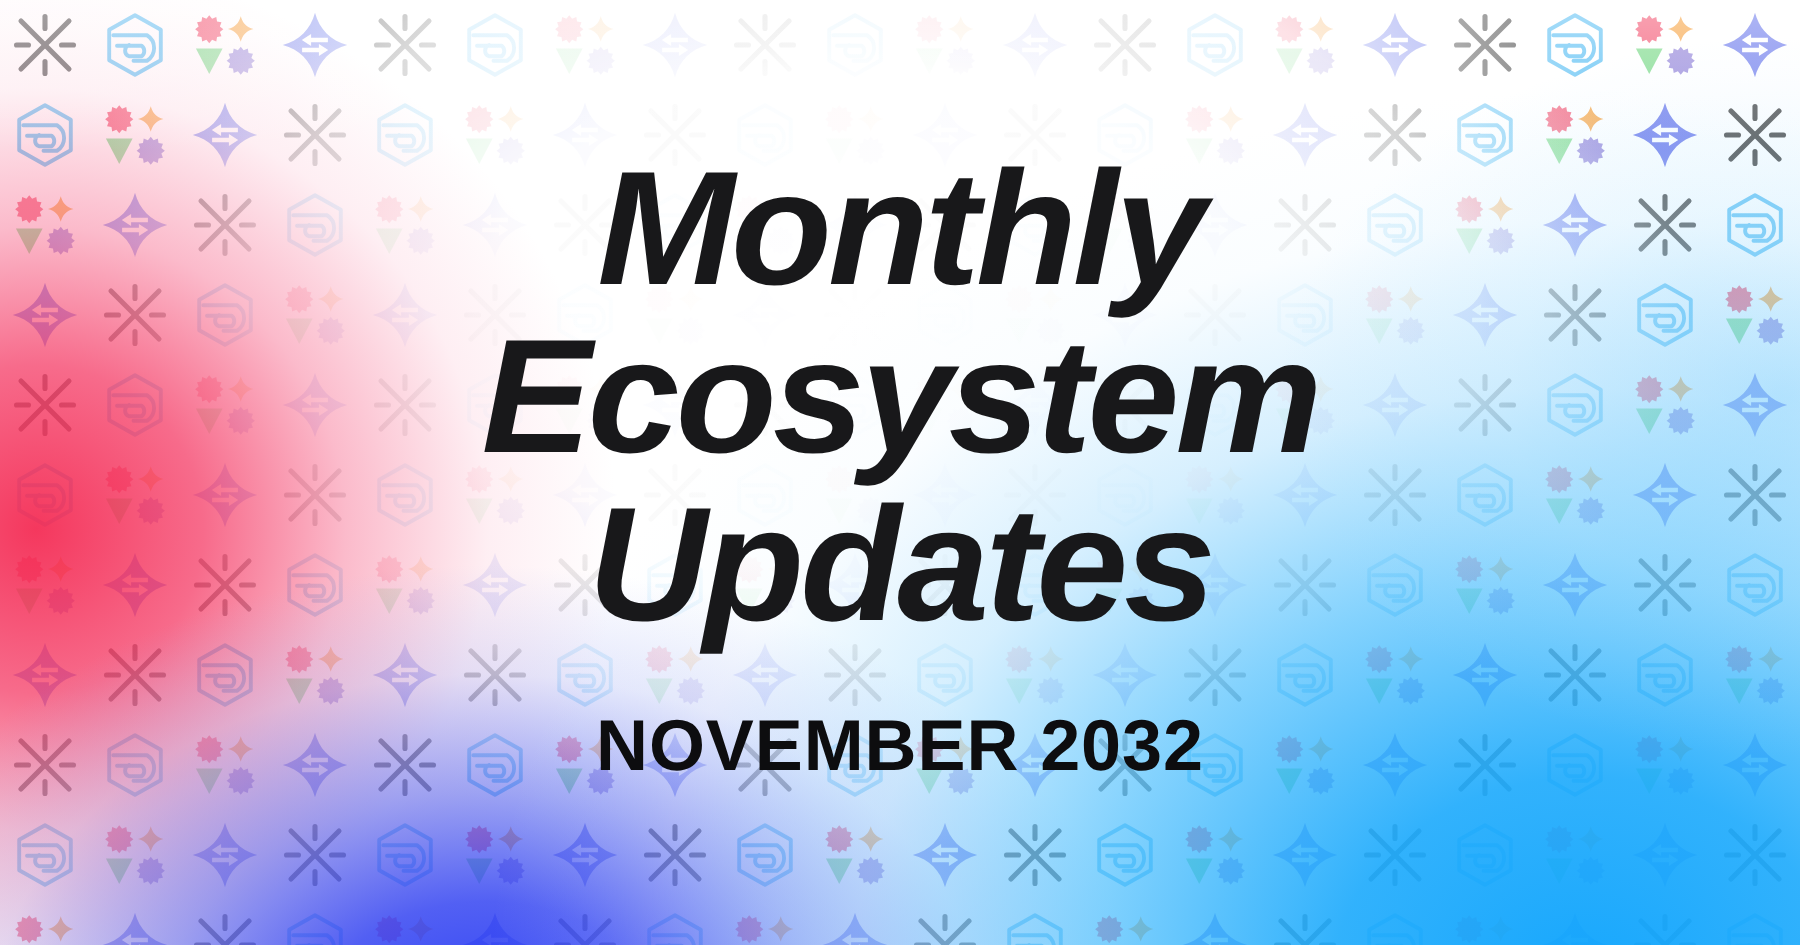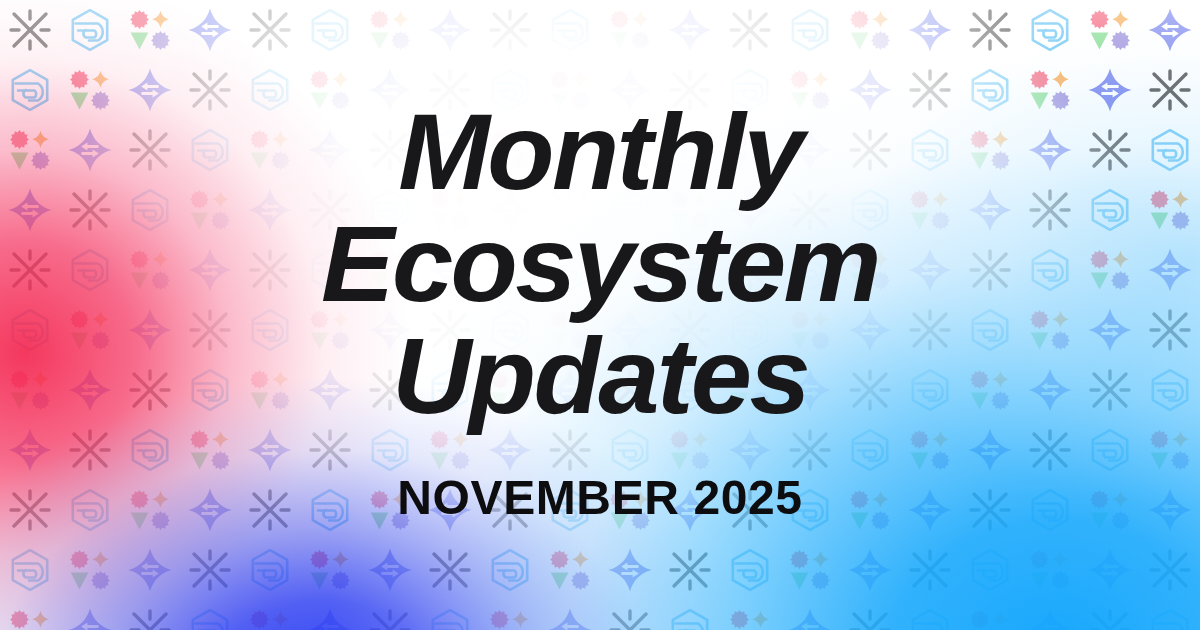--- a/index.html
+++ b/index.html
@@ -2221,16 +2221,16 @@
   <div class="wash" id="wash-pink"></div>
   <div class="wash" id="wash-indigo"></div>
   <div class="wash" id="wash-blue"></div>
   <div class="wash" id="wash-lightblue-top"></div>
   <div class="wash" id="wash-topfade"></div>
 
   <div id="text-block">
     <span class="title-line">Monthly</span>
     <span class="title-line">Ecosystem</span>
     <span class="title-line">Updates</span>
-    <span id="subtitle">NOVEMBER 2025</span>
+    <span id="subtitle">NOVEMBER 2032</span>
   </div>
 
 </div>
 
 </body></html>

